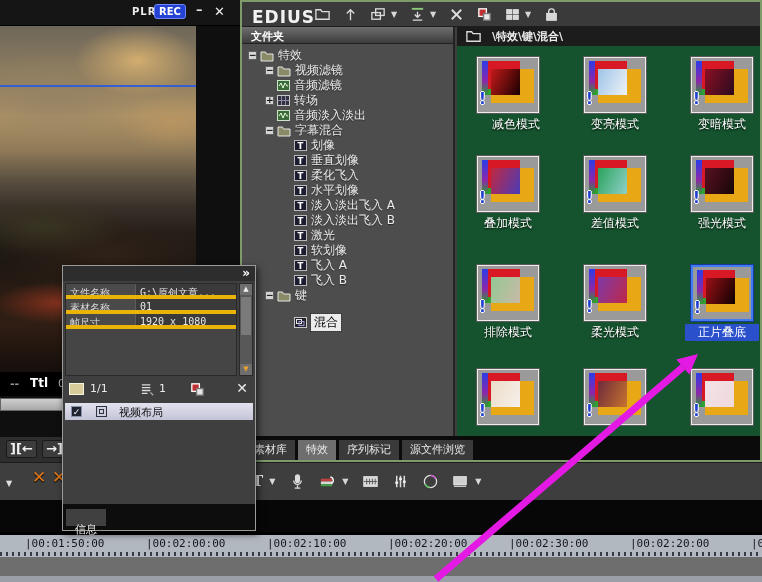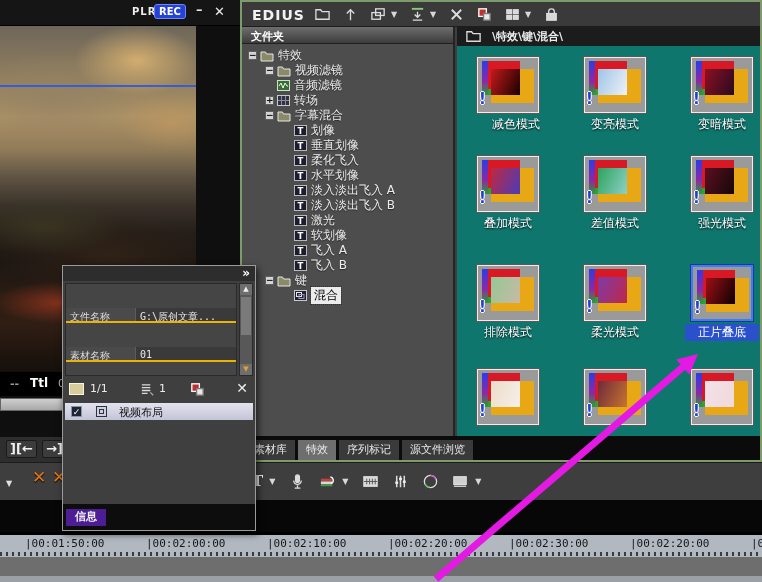--- a/index.html
+++ b/index.html
@@ -47,35 +47,35 @@
   .pstatus{position:absolute;left:0;top:372px;width:196px;height:24px;background:#000;}
   .pstatus .dashes{position:absolute;left:10px;top:5px;color:#9a9a9a;font-size:11px;font-weight:bold;}
   .pstatus .ttl{position:absolute;left:30px;top:4px;color:#fff;font-size:12px;font-weight:bold;}
   .pstatus .tval{position:absolute;left:58px;top:5px;color:#b0b0b0;font-size:11px;}
   .pgray{position:absolute;left:0;top:398px;width:196px;height:13px;background:linear-gradient(180deg,#cfcfcf,#a8a8a8);border:1px solid #666;}
 
   
   .palette{position:absolute;left:240px;top:0;width:522px;height:462px;background:#3e3e3e;
            border:2px solid #7d9c6a;}
   .ptoolbar{position:absolute;left:0;top:0;right:0;height:25px;background:#3a3a3a;border-bottom:1px solid #1d1d1d;}
-  .appname{position:absolute;left:10px;top:5px;color:#f2f2f2;font-weight:bold;font-size:14px;letter-spacing:1px;}
+  .appname{position:absolute;left:10px;top:5px;color:#f2f2f2;font-weight:bold;font-size:17px;letter-spacing:1px;}
   .ptool-icons{position:absolute;left:72px;top:0;height:25px;display:flex;align-items:center;gap:11px;}
   .treepanel{position:absolute;left:0;top:25px;width:213px;bottom:24px;background:#4d4d4d;border-right:2px solid #242424;}
   .treehead{position:absolute;left:0;top:0;right:0;height:17px;background:linear-gradient(180deg,#6e6e6e,#3c3c3c);
             border-bottom:1px solid #202020;color:#fff;font-size:11px;font-weight:bold;padding:2px 0 0 9px;}
   .treebody{position:absolute;left:0;top:17px;right:0;bottom:0;overflow:hidden;padding-top:4px;}
   .titem{height:15px;display:flex;align-items:center;color:#ececec;font-size:12px;white-space:nowrap;}
   .exp{width:9px;height:9px;background:#d4d4d4;border:1px solid #5e5e5e;color:#111;font-size:9px;line-height:7px;
        text-align:center;margin-right:3px;flex:none;font-weight:bold;}
   .expspace{width:12px;flex:none;}
   .ticon{flex:none;margin-right:4px;display:inline-flex;}
   .tlabel{text-shadow:0 1px 1px rgba(0,0,0,.5);}
   .tlabel.sel{background:#ececec;color:#000;text-shadow:none;padding:0 3px;outline:1px dotted #333;}
 
-  .rightpanel{position:absolute;left:215px;top:25px;right:0;bottom:24px;background:#0f766e;}
+  .rightpanel{position:absolute;left:215px;top:25px;right:0;bottom:24px;background:#14532d;}
   .pathbar{position:absolute;left:0;top:0;right:0;height:19px;background:#1c1c1c;color:#ececec;font-size:11px;
            display:flex;align-items:center;gap:6px;padding-left:8px;font-weight:bold;}
   .gridarea{position:absolute;left:0;top:19px;right:0;bottom:0;overflow:hidden;}
   .cell{position:absolute;width:62px;height:56px;background:#9a9a9a;border:1px solid #ededed;box-shadow:0 0 0 1px #5a5a5a;}
   .cell.sel{border:2px solid #3f7cf4;box-shadow:0 0 0 1px #1a3a9a;}
   .cell .aL{position:absolute;left:4px;top:3px;width:38px;height:28px;background:#d81824;}
   .cell .aStrip{position:absolute;left:4px;top:3px;width:6px;height:34px;background:linear-gradient(180deg,#2c3ce8,#8c28a8 60%,#28a030);}
   .cell .aBot{position:absolute;left:10px;top:31px;width:32px;height:6px;background:linear-gradient(90deg,#28a030,#d8c81e);}
   .cell .bL{position:absolute;left:13px;top:11px;width:43px;height:34px;background:#e8a816;}
   .cell .res{position:absolute;left:13px;top:11px;width:29px;height:26px;}
@@ -88,42 +88,42 @@
            padding:4px 0 0 4px;}
   .tab{background:#3a3a3a;color:#e8e8e8;font-size:11px;padding:2px 8px 0 8px;height:20px;}
   .tab.active{background:#6e6e6e;}
 
   
   .infopanel{position:absolute;left:62px;top:265px;width:194px;height:266px;background:#3f3f3f;
              border:1px solid #9a9a9a;box-shadow:2px 3px 7px rgba(0,0,0,.65);z-index:20;}
   .iphead{position:absolute;left:0;top:0;right:0;height:15px;background:#2d2d2d;}
   .ipcollapse{position:absolute;right:5px;top:0;color:#fff;font-weight:bold;font-size:12px;}
   .iptable{position:absolute;left:2px;top:17px;width:172px;height:93px;overflow:hidden;background:#454545;border:1px solid #2a2a2a;}
-  .iprow{display:flex;height:15px;border-bottom:2px solid #eab308;margin-top:24px;}
+  .iprow{display:flex;height:15px;border-bottom:4px solid #eab308;}
   .iprow .lab{width:70px;background:#4a4a4a;color:#dcdcdc;font-size:10px;padding:2px 0 0 4px;border-right:1px solid #5c5c5c;white-space:nowrap;overflow:hidden;}
   .iprow .val{flex:1;background:#3a3a3a;color:#e8e8e8;font-size:10px;font-family:"DejaVu Sans Mono",monospace;
               padding:2px 0 0 4px;white-space:nowrap;overflow:hidden;}
   .ipscroll{position:absolute;left:176px;top:17px;width:14px;height:93px;background:#585858;border:1px solid #2a2a2a;}
   .sbtn{position:absolute;left:0;width:12px;height:11px;background:#6e6e6e;color:#eee;font-size:7px;text-align:center;line-height:11px;}
   .sbtn.dn{bottom:0;color:#e8a030;}
   .sthumb{position:absolute;left:1px;top:13px;width:10px;height:38px;background:#7a7a7a;}
   .iptools{position:absolute;left:0;top:112px;right:0;height:23px;}
   .beige{position:absolute;left:6px;top:5px;width:15px;height:12px;background:#d8cc9a;border:1px solid #f4f4e0;}
   .pager{position:absolute;left:27px;top:4px;color:#ececec;font-size:11px;}
   .layers{position:absolute;left:96px;top:4px;color:#ececec;font-size:11px;}
   .ipclose{position:absolute;right:7px;top:2px;color:#ececec;font-weight:bold;font-size:14px;}
   .listrow{position:absolute;left:2px;top:137px;right:2px;height:17px;background:linear-gradient(180deg,#e2e2ee,#c4c4d8);}
   .chk{position:absolute;left:6px;top:3px;width:11px;height:11px;background:#1e2432;border:1px solid #8a94aa;
        color:#fff;font-size:9px;line-height:11px;text-align:center;}
   .layicon{position:absolute;left:31px;top:3px;width:11px;height:11px;border:1px solid #2a3244;background:#d0d0dc;}
   .layicon:before{content:"";position:absolute;left:2px;top:2px;right:2px;bottom:2px;border:1px solid #2a3244;}
   .laylabel{position:absolute;left:54px;top:2px;color:#0a0a0a;font-size:11px;}
   .iptabbar{position:absolute;left:0;right:0;bottom:0;height:26px;background:#0d0d0d;}
-  .iptab{position:absolute;left:3px;bottom:4px;width:40px;height:17px;background:#4c1d95;color:#f0f0f0;
-         font-size:11px;text-align:center;padding-top:0;font-weight:bold;}
+  .iptab{position:absolute;left:3px;bottom:4px;width:40px;height:17px;background:#404040;color:#f0f0f0;
+         font-size:11px;text-align:center;padding-top:13px;}
 
   .arrowsvg{position:absolute;left:0;top:0;z-index:40;pointer-events:none;}
   svg.ic{display:block;}
 </style>
 </head>
 <body>
 
 <div id="screen">
 
   <div class="btoolbar">
@@ -327,20 +327,30 @@
             <span class="exp">+</span>
             <span class="ticon">
               <svg class="ic" width="13" height="11" viewBox="0 0 13 11">
                 <rect x="0.5" y="0.5" width="12" height="10" fill="#33333f" stroke="#c8c8c8"></rect>
                 <path d="M4.5 1v9M8.5 1v9M1 5.5h11" stroke="#8c8ca8" stroke-width="1"></path>
               </svg>
             </span>
             <span class="tlabel">转场</span>
           </div>
           <div class="titem" style="padding-left: 23px;">
+            <span class="expspace"></span>
+            <span class="ticon">
+              <svg class="ic" width="13" height="11" viewBox="0 0 13 11">
+                <rect x="0.5" y="0.5" width="12" height="10" fill="#3c6a38" stroke="#cde4c8"></rect>
+                <path d="M2 6l2-3 2 5 2-5 2 3h1" stroke="#e8ffe0" stroke-width="1" fill="none"></path>
+              </svg>
+            </span>
+            <span class="tlabel">音频淡入淡出</span>
+          </div>
+          <div class="titem" style="padding-left: 23px;">
             <span class="exp">−</span>
             <span class="ticon">
               <svg class="ic" width="14" height="12" viewBox="0 0 14 12">
                 <path d="M1 2h4.5l1 2H13v7H1z" fill="#8a8a66" stroke="#e6e6e6"></path>
               </svg>
             </span>
             <span class="tlabel">字幕混合</span>
           </div>
           <div class="titem" style="padding-left: 40px;">
             <span class="expspace"></span>
@@ -444,21 +454,21 @@
           </div>
           <div class="titem" style="padding-left: 23px;">
             <span class="exp">−</span>
             <span class="ticon">
               <svg class="ic" width="14" height="12" viewBox="0 0 14 12">
                 <path d="M1 2h4.5l1 2H13v7H1z" fill="#8a8a66" stroke="#e6e6e6"></path>
               </svg>
             </span>
             <span class="tlabel">键</span>
           </div>
-          <div class="titem" style="padding-left: 40px;">
+          <div class="titem" style="padding-left: 40px; margin-top: 12px;">
             <span class="expspace"></span>
             <span class="ticon">
               <svg class="ic" width="13" height="11" viewBox="0 0 13 11">
                 <rect x="0.5" y="0.5" width="12" height="10" fill="#22222e" stroke="#c8c8c8"></rect>
                 <rect x="2.5" y="2.5" width="5" height="4" fill="none" stroke="#e8e8e8"></rect>
                 <rect x="5" y="4.5" width="5" height="4" fill="none" stroke="#9a9ad0"></rect>
               </svg>
             </span>
             <span class="tlabel sel">混合</span>
           </div>

